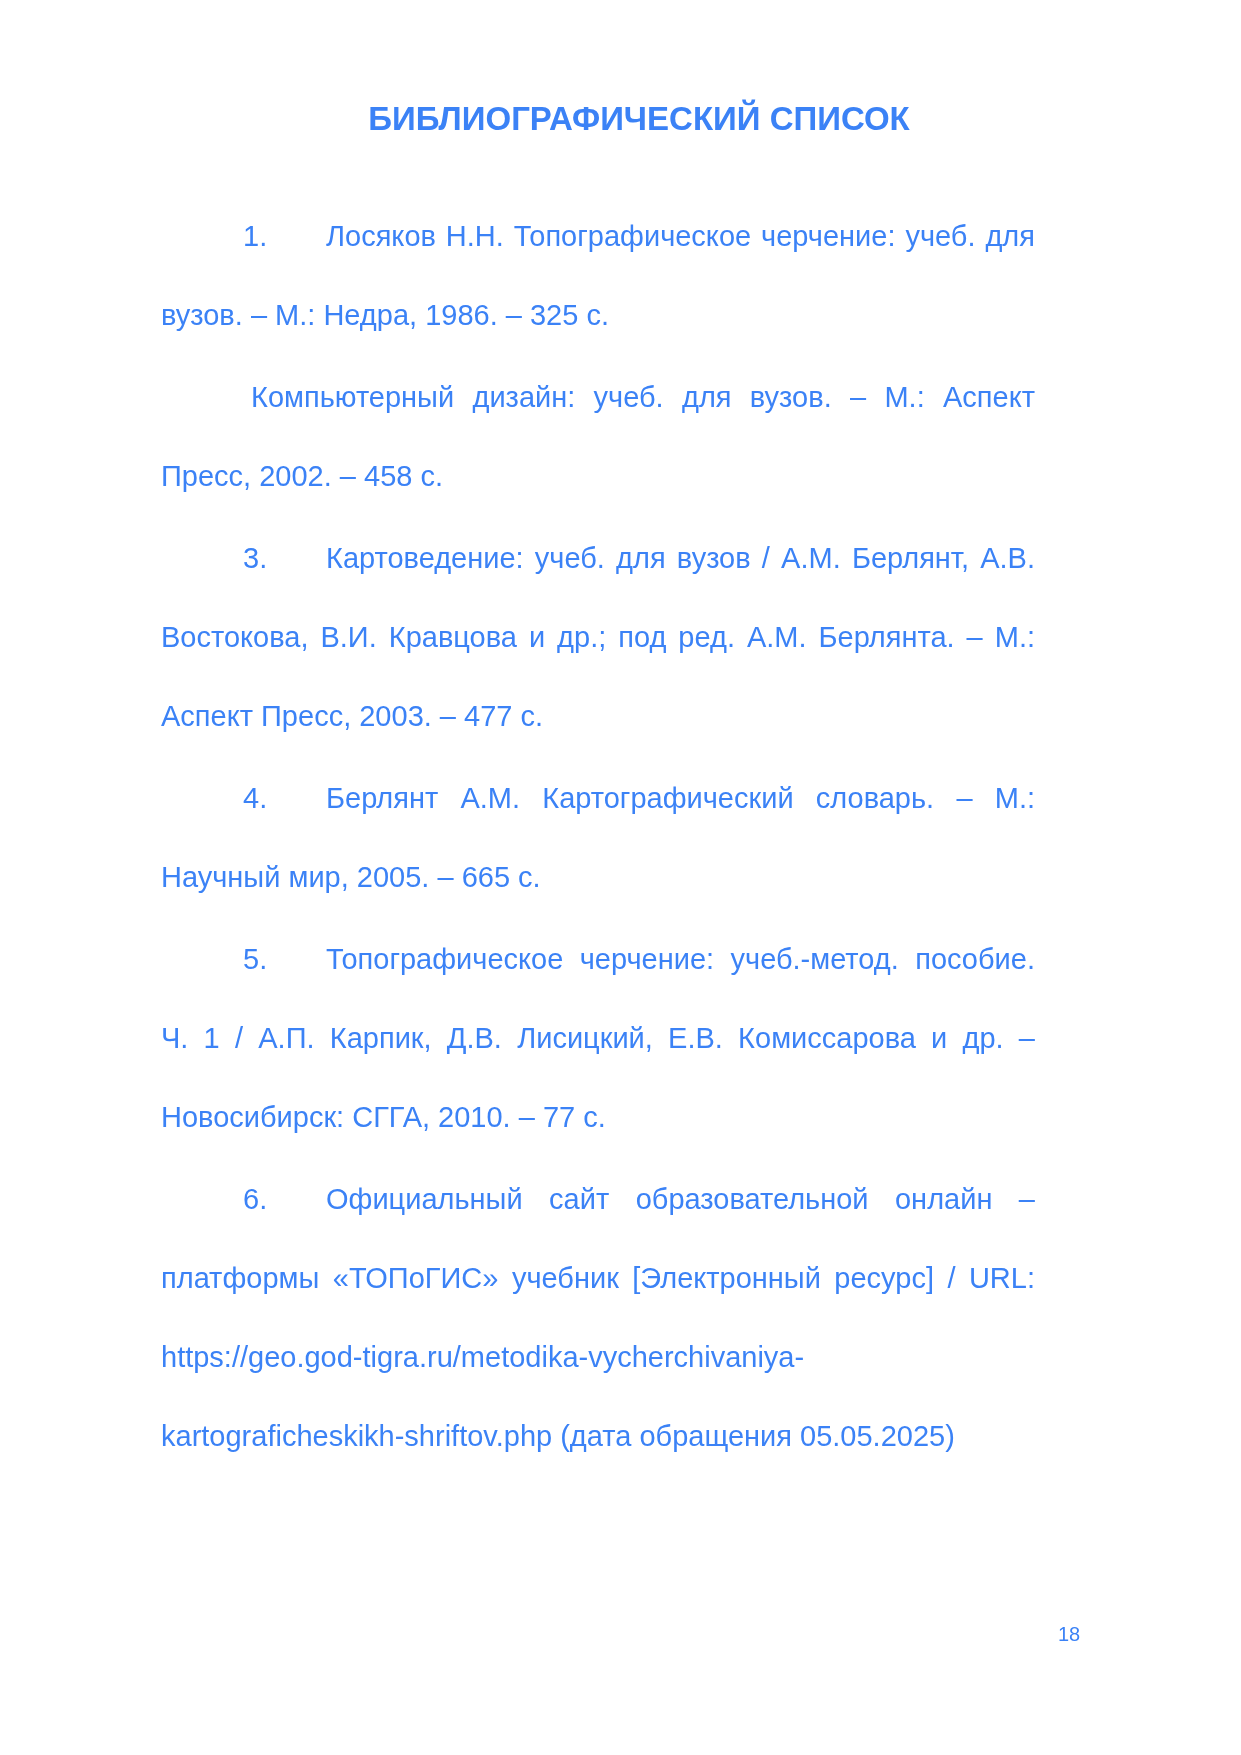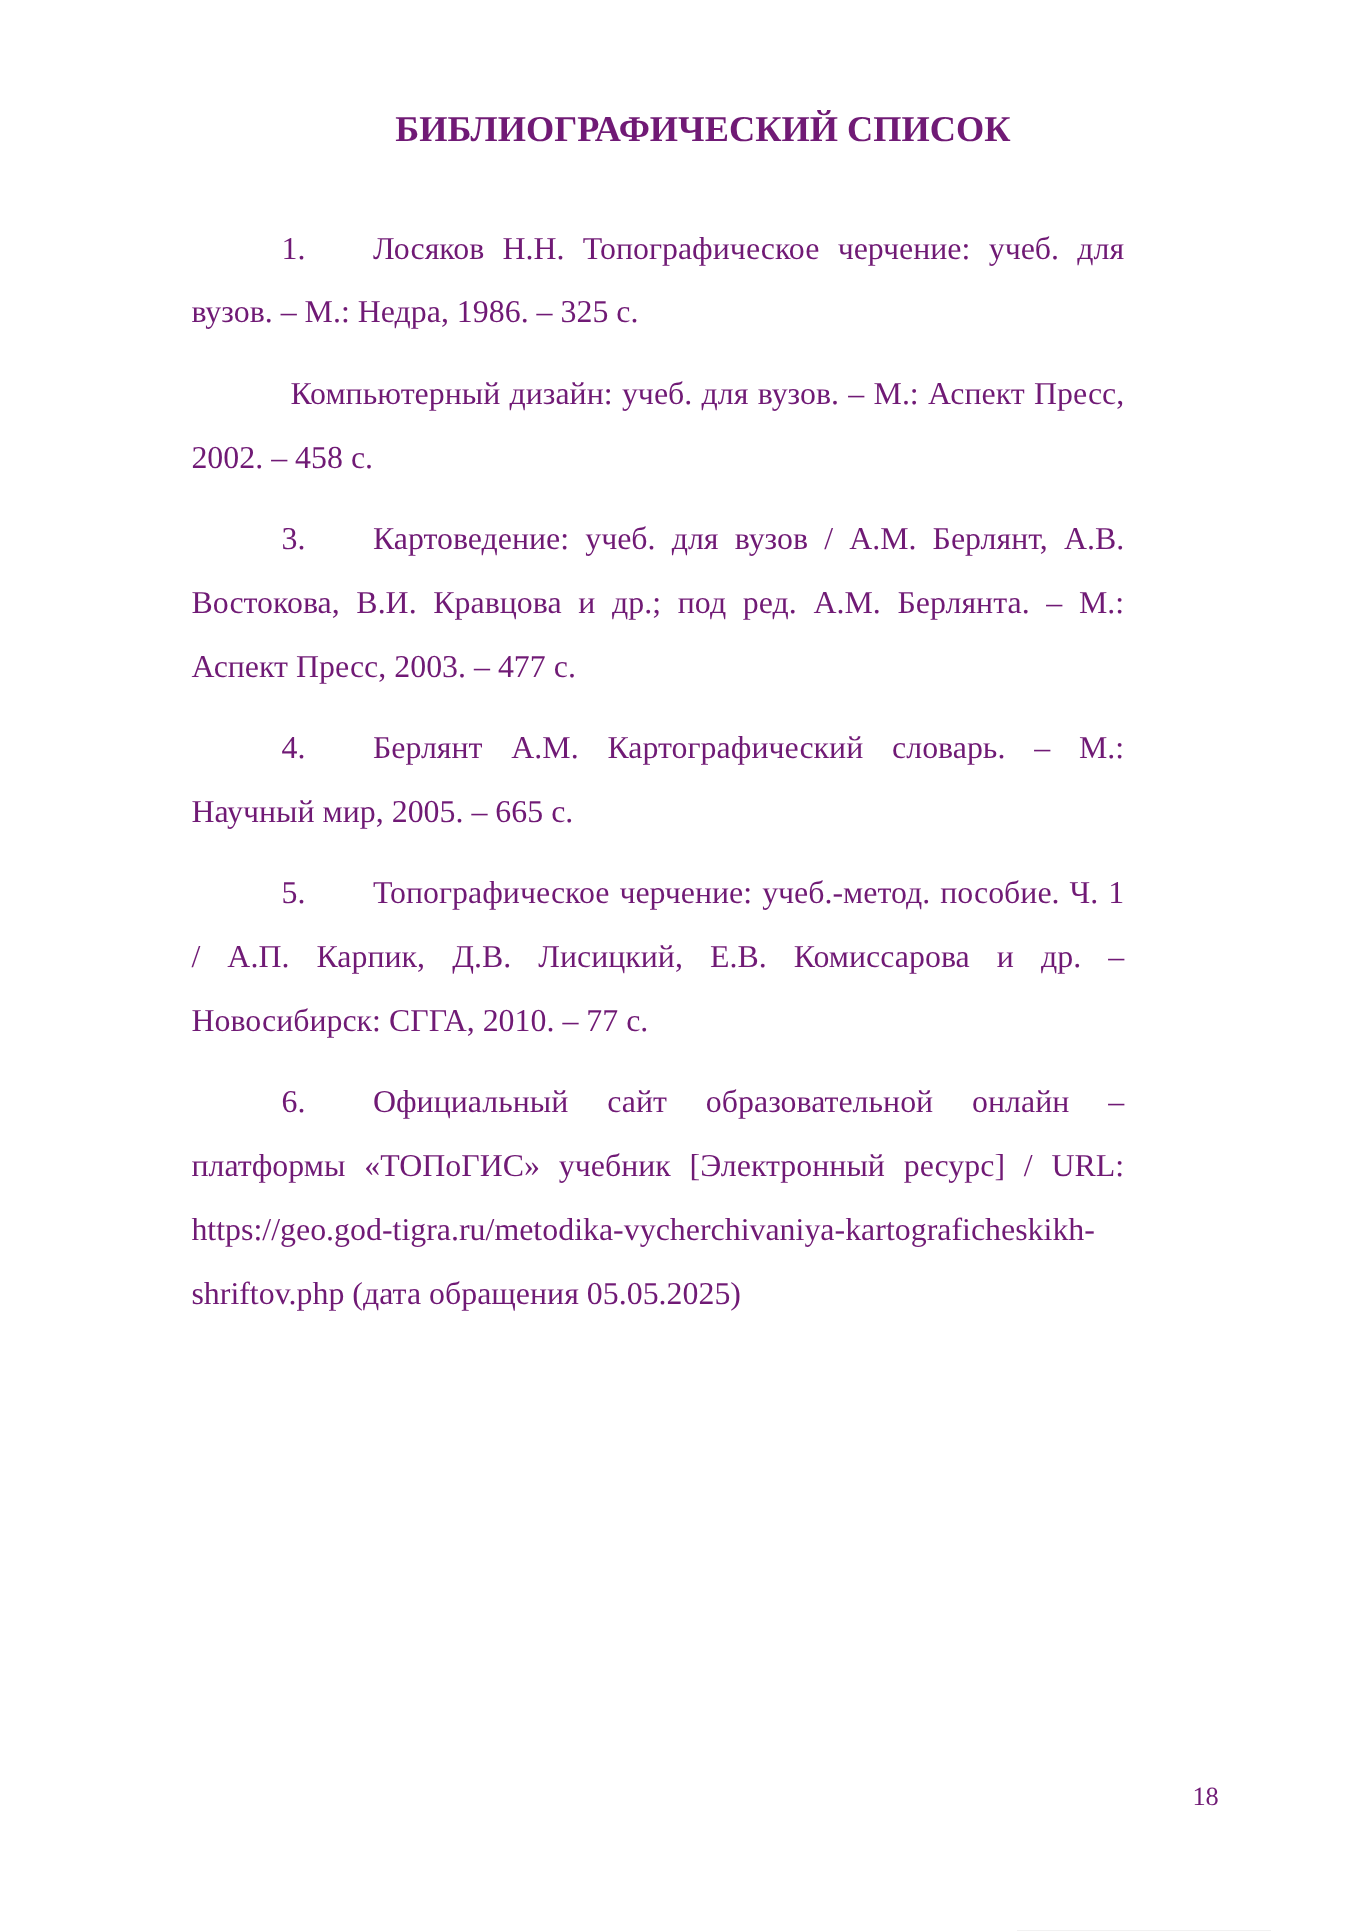--- a/index.html
+++ b/index.html
@@ -6,63 +6,63 @@
     margin: 0;
     padding: 0;
     background: #e8e8e8;
   }
   .page {
     position: relative;
     width: 1241px;
     height: 1755px;
     background: #ffffff;
     overflow: hidden;
-    font-family: Liberation Serif, serif;
-    color: #701a75;
+    font-family: Liberation Sans, sans-serif;
+    color: #3b82f6;
   }
   .content {
     position: absolute;
     left: 158px;
     top: 90px;
     width: 880px;
   }
   .doc-title {
     font-size: 33px;
     font-weight: bold;
     line-height: 57px;
     text-align: center;
     
     text-indent: 82px;
     white-space: nowrap;
   }
   .ref-list {
     margin-top: 50px;
   }
   .ref, .ref-cont {
-    margin: 16px;
+    margin: 3px;
     font-size: 29px;
-    line-height: 58px;
+    line-height: 79px;
     text-align: justify;
   }
   .ref {
     text-indent: 82px;
   }
   .ref-cont {
     text-indent: 90px;
   }
   .num {
     display: inline-block;
     width: 83px;
     text-indent: 0;
   }
   .page-number {
     position: absolute;
-    left: 1084px;
+    left: 1058px;
     top: 1617px;
-    font-size: 24px;
+    font-size: 20px;
     line-height: 34px;
   }
 </style>
 </head>
 <body>
 
 <div class="page">
   <div class="content">
     <div class="doc-title">БИБЛИОГРАФИЧЕСКИЙ СПИСОК</div>
     <div class="ref-list" id="ref-list">

